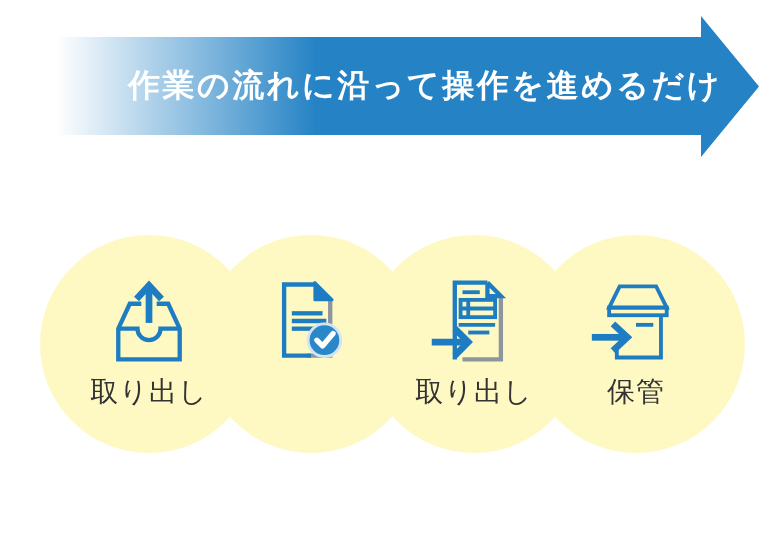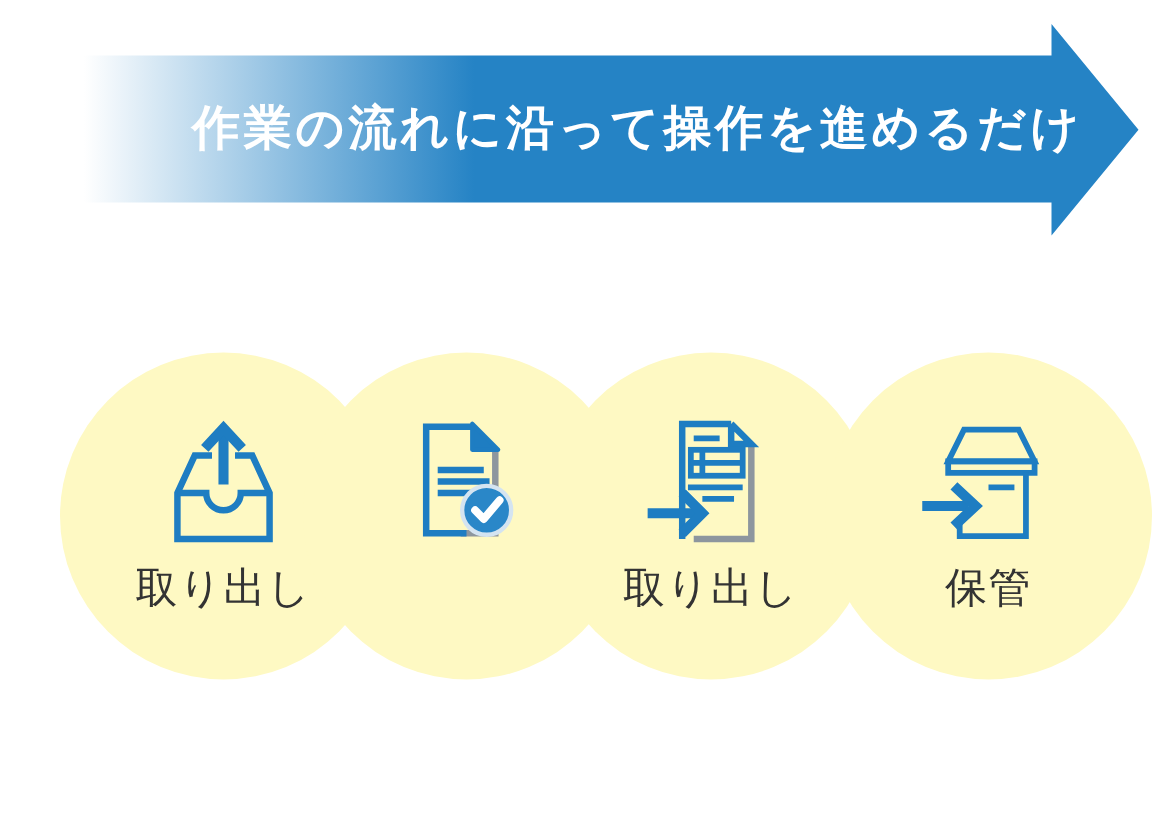--- a/index.html
+++ b/index.html
@@ -22,21 +22,21 @@
     background:#fef9c3;display:flex;flex-direction:column;align-items:center;
   }
   .step .icon{margin-top:38px;width:96px;height:96px;}
   .step .label{
     margin-top:4px;font-size:28px;color:#333333;font-weight:500;
     letter-spacing:1px;white-space:nowrap;
   }
   .s1{left:40px;}
   .s2{left:202px;z-index:1;}
   .s3{left:365px;}
-  .s4{left:550px;z-index:1;}
+  .s4{left:527px;z-index:1;}
 </style>
 </head>
 <body>
 
 <div class="banner-wrap">
   <svg class="banner-svg" width="778" height="180" viewBox="0 0 778 180">
     <defs>
       <linearGradient id="bannerGrad" gradientUnits="userSpaceOnUse" x1="40" y1="0" x2="300" y2="0">
         <stop offset="0" stop-color="#ffffff"></stop>
         <stop offset="1" stop-color="#2583c5"></stop>

